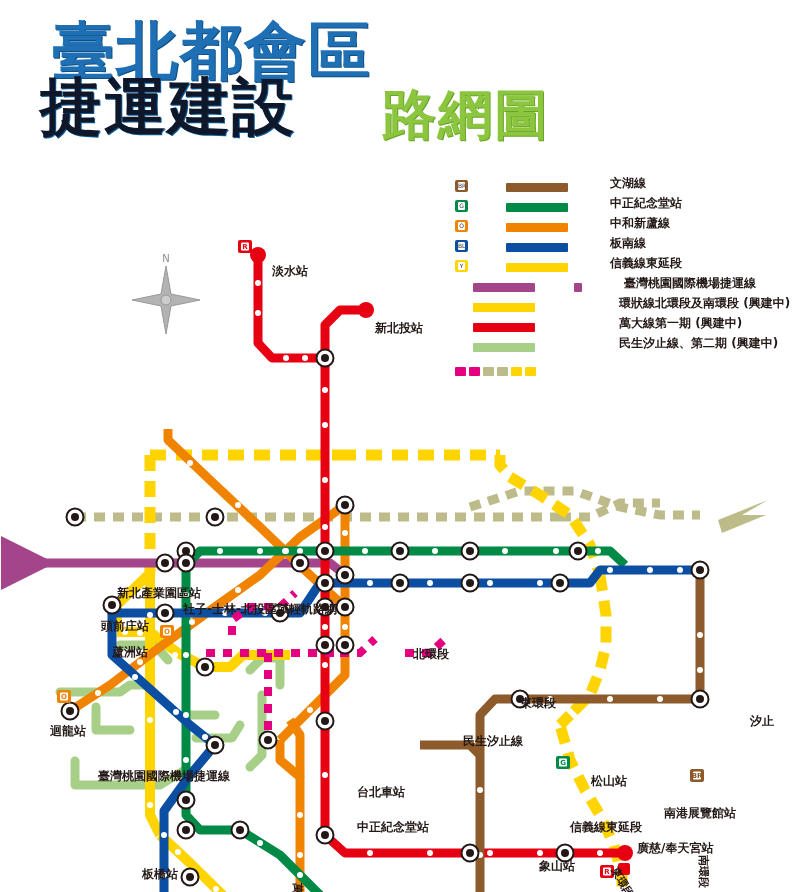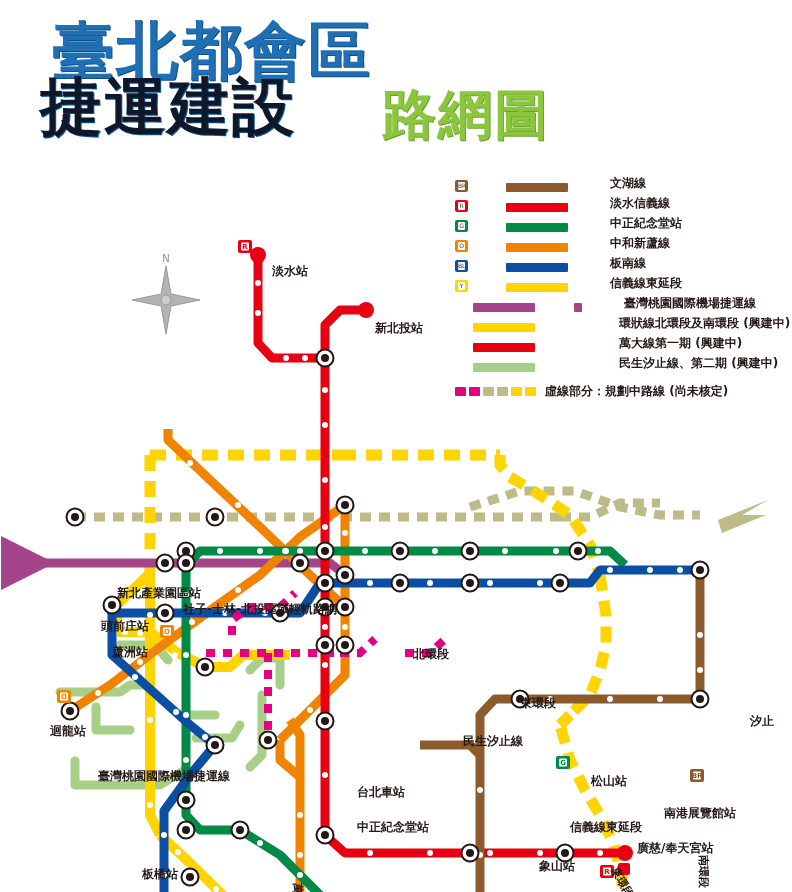--- a/index.html
+++ b/index.html
@@ -58,27 +58,20 @@
 
 <div id="legend">
     <div class="lg-row">
       <span class="lg-badge" style="background:#8c5a2b">
         <i>BR</i>
       </span>
       <span class="lg-bar" style="background:#8c5a2b"></span>
       <span class="lg-txt">文湖線</span>
     </div>
     <div class="lg-row">
-      <span class="lg-badge" style="background:#e60012">
-        <i>R</i>
-      </span>
-      <span class="lg-bar" style="background:#e60012"></span>
-      <span class="lg-txt">淡水信義線</span>
-    </div>
-    <div class="lg-row">
       <span class="lg-badge" style="background:#008a45">
         <i>G</i>
       </span>
       <span class="lg-bar" style="background:#008a45"></span>
       <span class="lg-txt">中正紀念堂站</span>
     </div>
     <div class="lg-row">
       <span class="lg-badge" style="background:#f08300">
         <i>O</i>
       </span>
@@ -119,21 +112,20 @@
       <span class="lg-spacer"></span>
       <span class="lg-txt">民生汐止線、第二期 (興建中)</span>
     </div>
     <div class="lg-dashrow">
       <span class="dash" style="background:#e4007f"></span>
       <span class="dash" style="background:#e4007f"></span>
       <span class="dash" style="background:#bdbb8a"></span>
       <span class="dash" style="background:#bdbb8a"></span>
       <span class="dash" style="background:#ffd400"></span>
       <span class="dash" style="background:#ffd400"></span>
-      <span class="lg-txt" style="margin-left:6px">虛線部分：規劃中路線 (尚未核定)</span>
     </div>
   </div>
 
 <div id="map">
 <svg width="792" height="677" viewBox="0 0 792 677" xmlns="http://www.w3.org/2000/svg">
   <defs>
     <marker id="arrowPurple" markerWidth="6" markerHeight="6" refX="3" refY="3" orient="auto">
       <path d="M6,0 L0,3 L6,6 Z" fill="#a4458c"></path>
     </marker>
     <marker id="arrowBlue" markerWidth="6" markerHeight="6" refX="3" refY="3" orient="auto">

